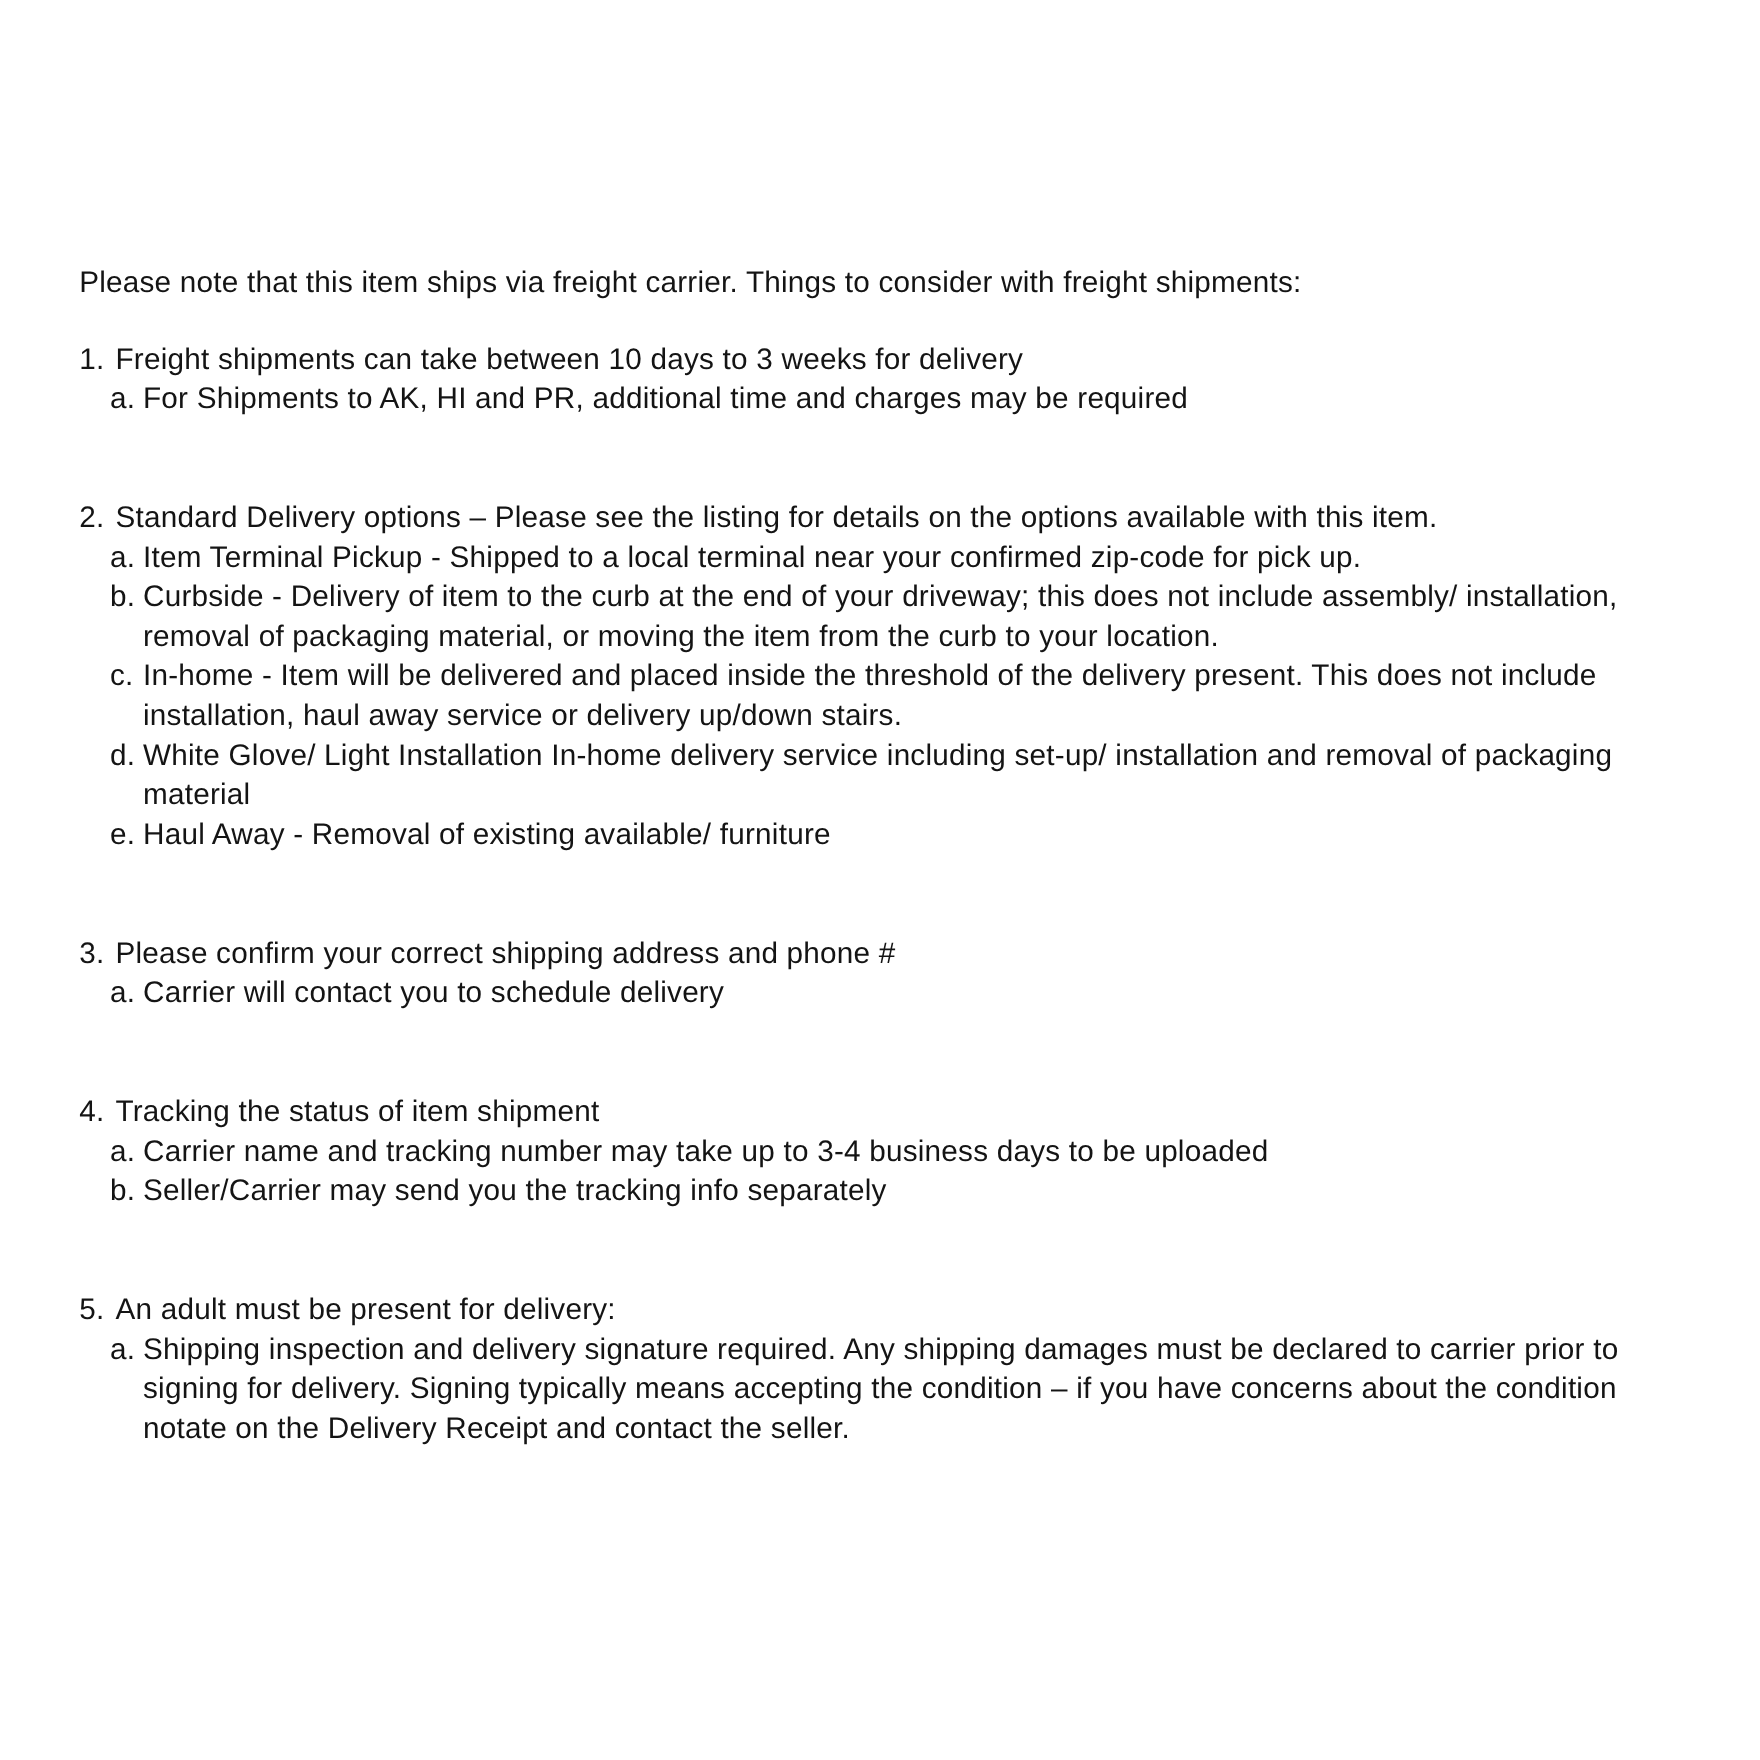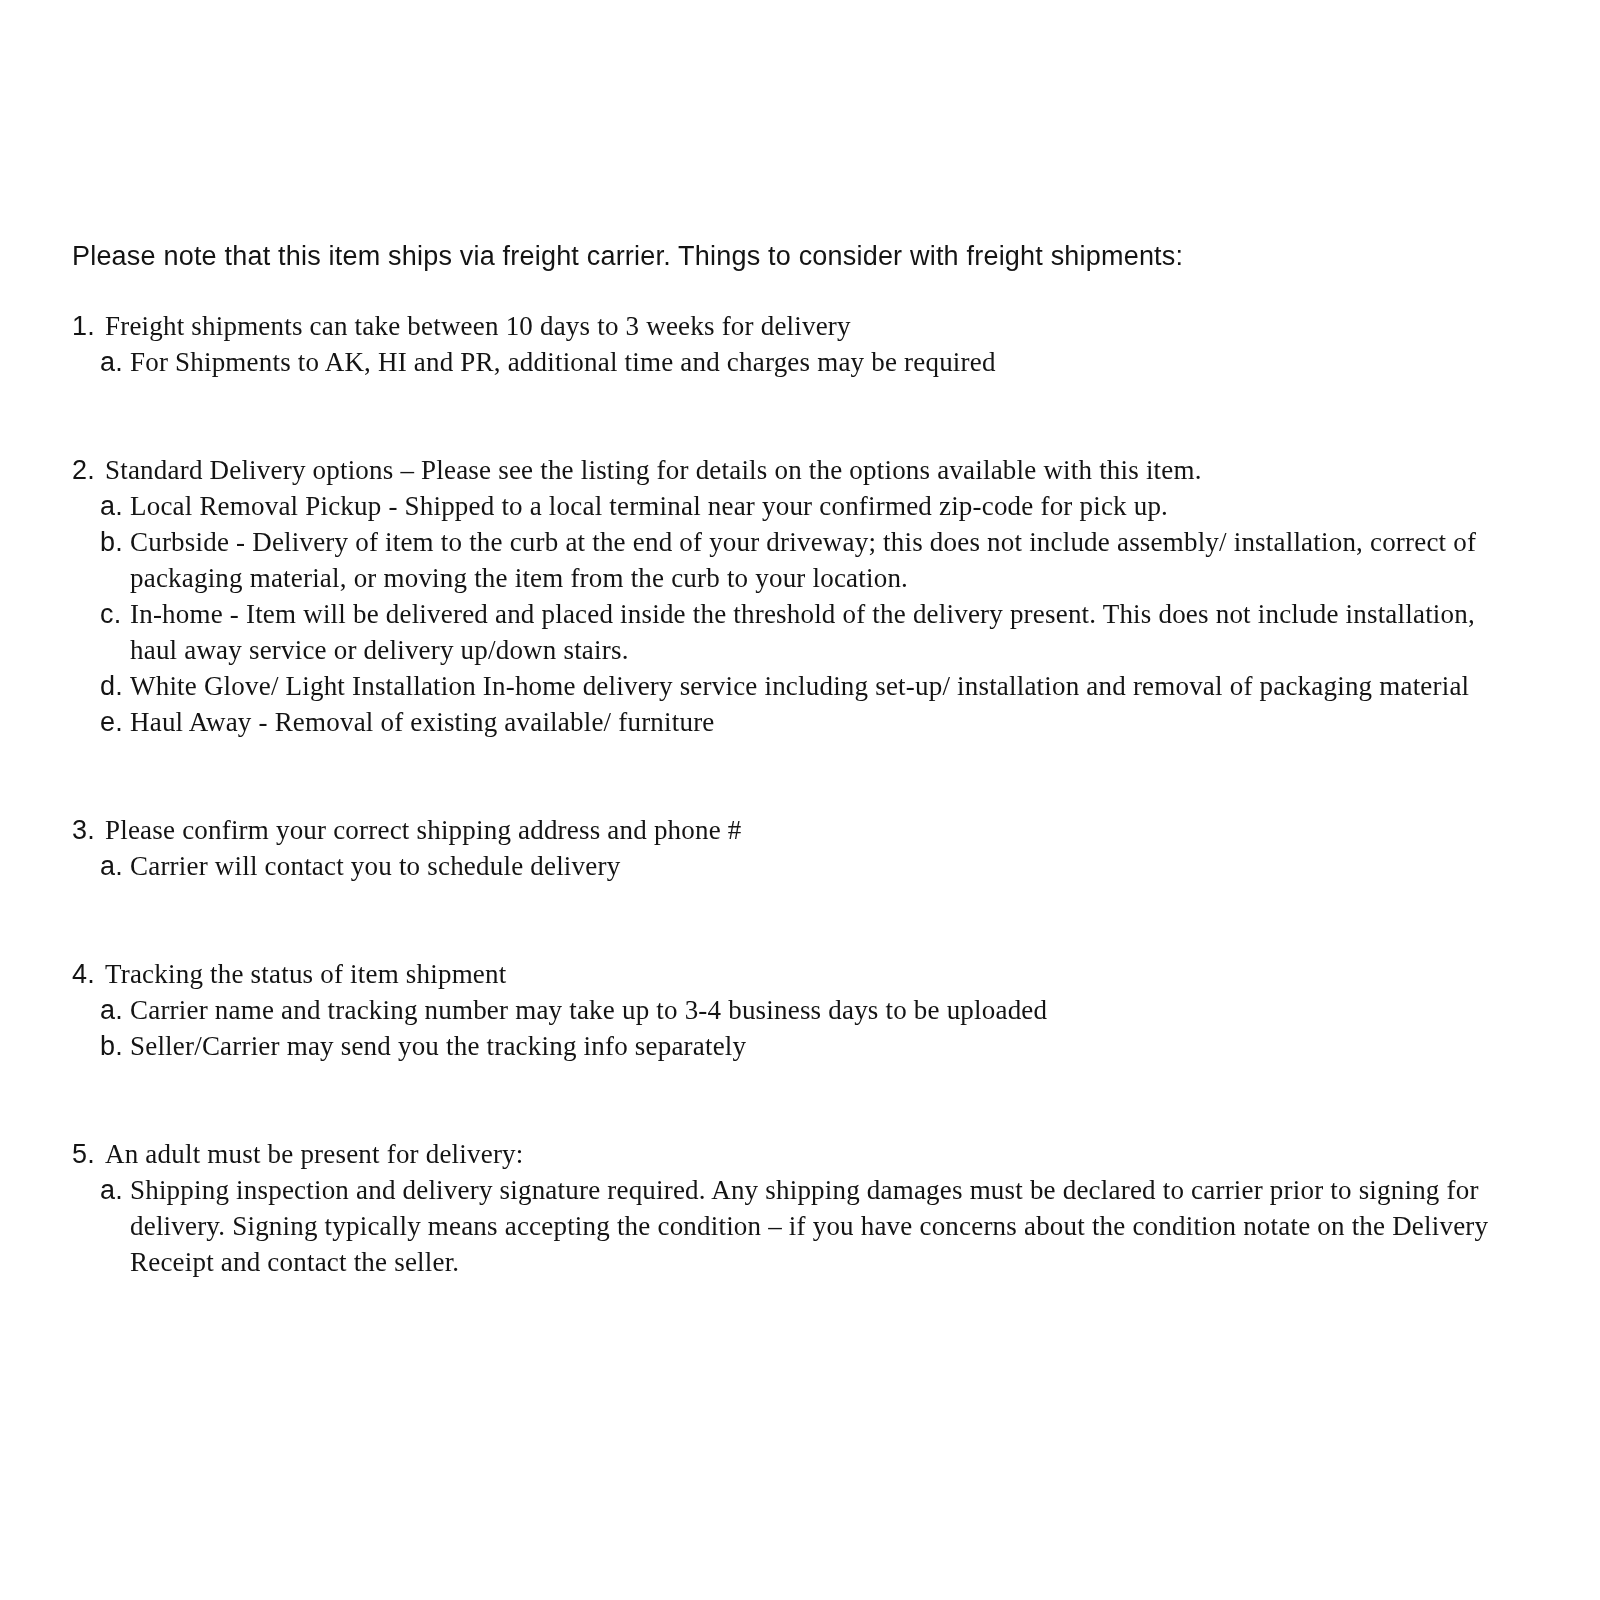--- a/index.html
+++ b/index.html
@@ -41,21 +41,20 @@
     line-height: 36px;
     letter-spacing: 0.2px;
   }
   .num {
     flex: 0 0 auto;
     min-width: 33px;
     white-space: nowrap;
   }
   .txt {
     flex: 1 1 auto;
-    font-family: Liberation Serif, serif;
   }
   .subs {
     margin-left: 28px;
   }
   .sub .letter {
     flex: 0 0 auto;
     min-width: 30px;
     white-space: nowrap;
   }
 </style>
@@ -80,25 +79,25 @@
   </div>
 
   <div class="item">
     <div class="row">
       <span class="num">2.</span>
       <div class="txt">Standard Delivery options – Please see the listing for details on the options available with this item.</div>
     </div>
     <div class="subs">
       <div class="row sub">
         <span class="letter">a.</span>
-        <div class="txt">Local Removal Pickup - Shipped to a local terminal near your confirmed zip-code for pick up.</div>
+        <div class="txt">Item Terminal Pickup - Shipped to a local terminal near your confirmed zip-code for pick up.</div>
       </div>
       <div class="row sub">
         <span class="letter">b.</span>
-        <div class="txt">Curbside - Delivery of item to the curb at the end of your driveway; this does not include assembly/ installation, correct of packaging material, or moving the item from the curb to your location.</div>
+        <div class="txt">Curbside - Delivery of item to the curb at the end of your driveway; this does not include assembly/ installation, removal of packaging material, or moving the item from the curb to your location.</div>
       </div>
       <div class="row sub">
         <span class="letter">c.</span>
         <div class="txt">In-home - Item will be delivered and placed inside the threshold of the delivery present. This does not include installation, haul away service or delivery up/down stairs.</div>
       </div>
       <div class="row sub">
         <span class="letter">d.</span>
         <div class="txt">White Glove/ Light Installation In-home delivery service including set-up/ installation and removal of packaging material</div>
       </div>
       <div class="row sub">

